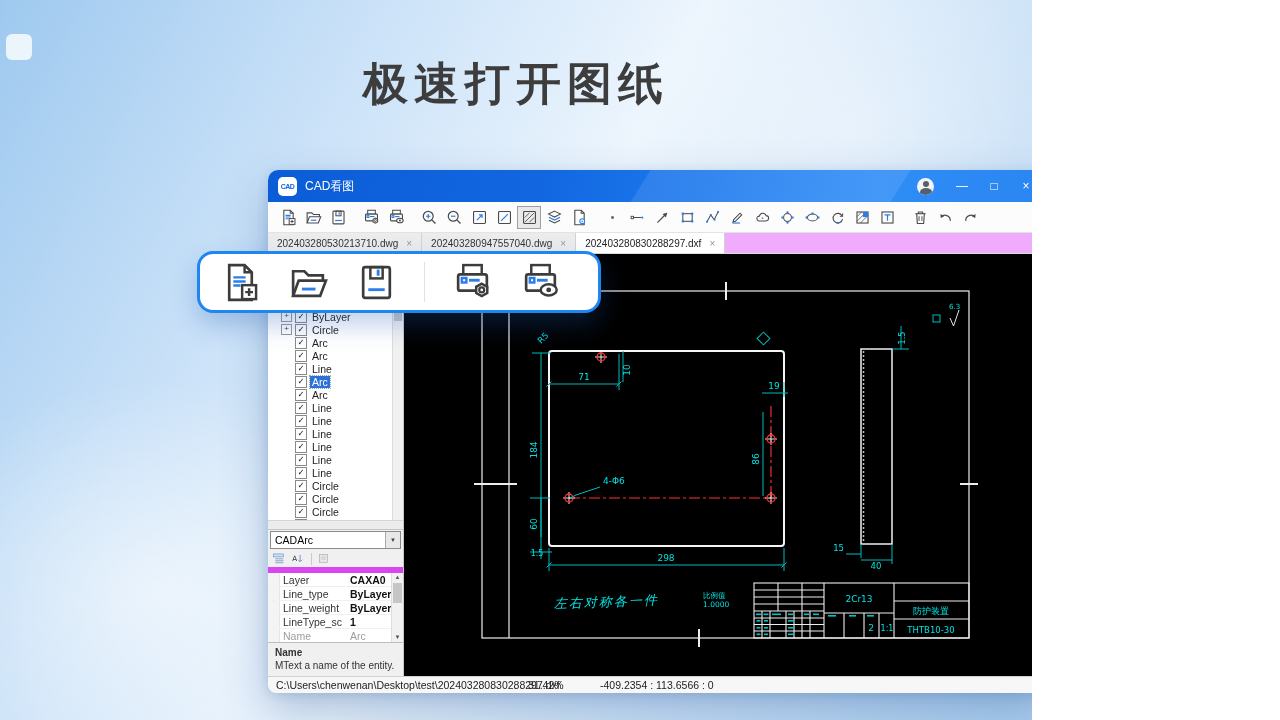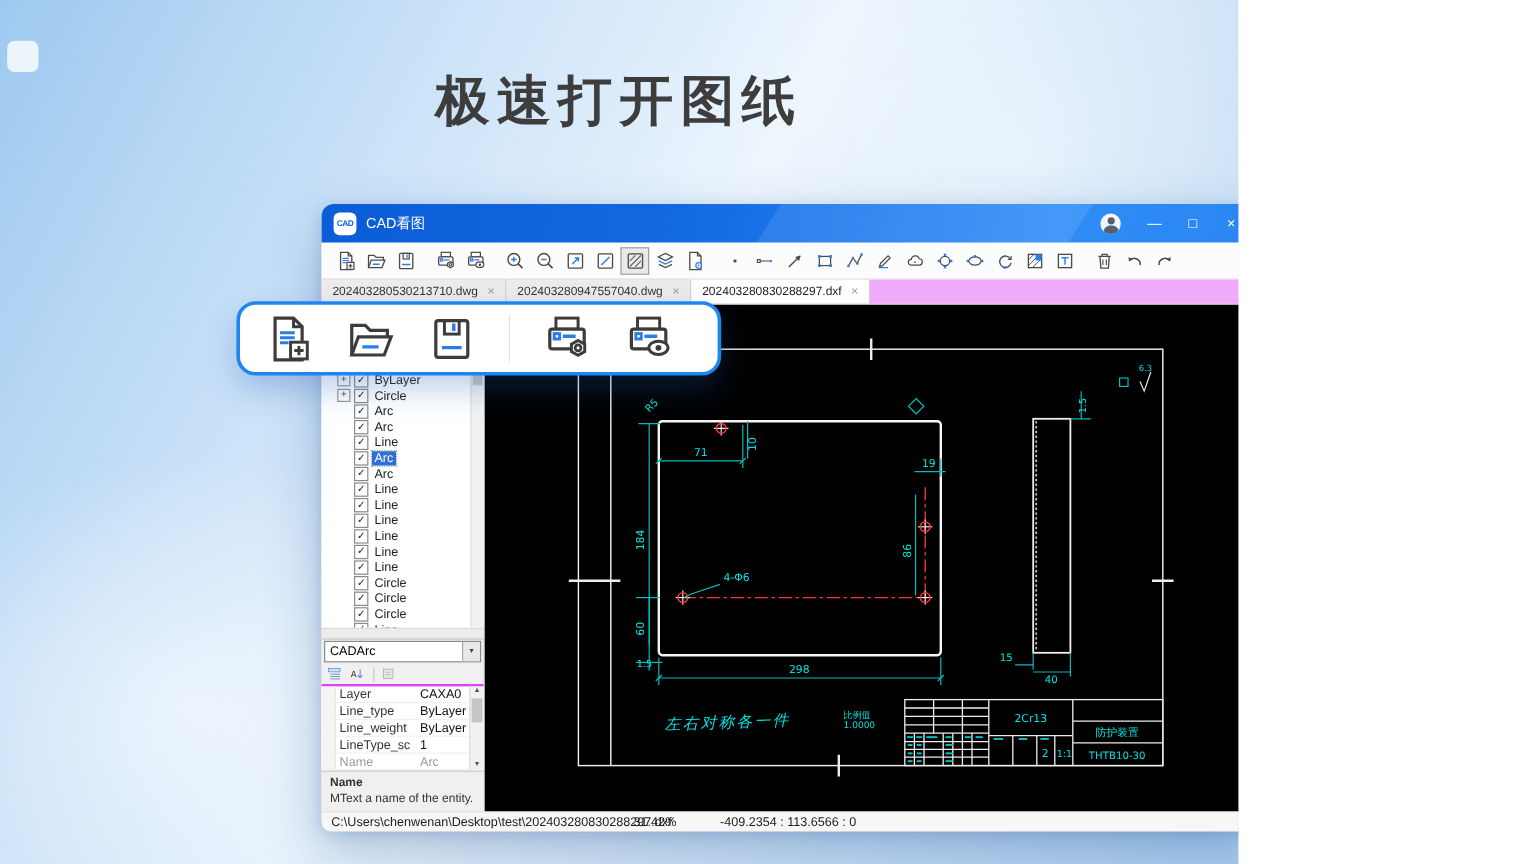--- a/index.html
+++ b/index.html
@@ -59,25 +59,25 @@
   .vscroll{position:absolute;right:0;top:0;bottom:0;width:10px;background:#f1f1f1;border-left:1px solid #dcdcdc}
   .vthumb{position:absolute;left:1px;right:1px;top:3px;height:64px;background:#c6c6c6}
   .hscroll{height:8px;background:#ececec;border-top:1px solid #d5d5d5;border-bottom:1px solid #c5c5c5}
   .combo{height:17px;margin:1px 2px;background:#fff;border:1px solid #8a8a8a;display:flex;align-items:center;padding-left:4px}
   .combo-btn{margin-left:auto;width:14px;align-self:stretch;background:#e8e8e8;border-left:1px solid #aaa;font-size:6px;
     display:flex;align-items:center;justify-content:center;color:#444}
   .ptool{height:17px;display:flex;align-items:center;gap:2px;padding:0 3px}
   .pt-btn{width:17px;height:15px;border:0;background:transparent;padding:1px}
   .ic14{width:13px;height:13px;display:block}
   .pt-sep{width:1px;height:12px;background:#c9c9c9;margin:0 2px}
-  .pgrid-wrap{position:relative;height:70px;background:#fff;border-top:2px solid #d946ef;overflow:hidden}
+  .pgrid-wrap{position:relative;height:70px;background:#fff;border-top:6px solid #d946ef;overflow:hidden}
   .prow{height:13px;display:flex;align-items:center;border-bottom:1px solid #f0f0f0;position:relative}
   .prow::before{content:"";position:absolute;left:0;top:0;bottom:0;width:11px;background:#f4f4f4;border-right:1px solid #e6e6e6}
   .pname{width:63px;padding-left:15px;color:#333;flex:none;white-space:nowrap}
-  .pval{padding-left:4px;font-weight:normal;color:#111;white-space:nowrap}
+  .pval{padding-left:4px;font-weight:bold;color:#111;white-space:nowrap}
   .prow.dis .pname,.prow.dis .pval{color:#9c9c9c;font-weight:normal}
   .pg-scroll{position:absolute;right:0;top:0;bottom:0;width:11px;background:#f1f1f1;border-left:1px solid #ddd;
     display:flex;flex-direction:column;align-items:center;font-size:6px;color:#555}
   .pg-thumb{width:9px;height:20px;background:#c6c6c6;margin:1px 0}
   .sarrow{height:9px;line-height:9px}
   .pg-scroll .bottom{margin-top:auto}
   .pdesc{flex:1;background:#f0f0f0;border-top:1px solid #bdbdbd;padding:4px 7px;font-size:10px;color:#333;line-height:1.25}
   .pdesc-title{font-weight:bold}
 
   .canvas{flex:1;background:#000;position:relative;overflow:hidden}

